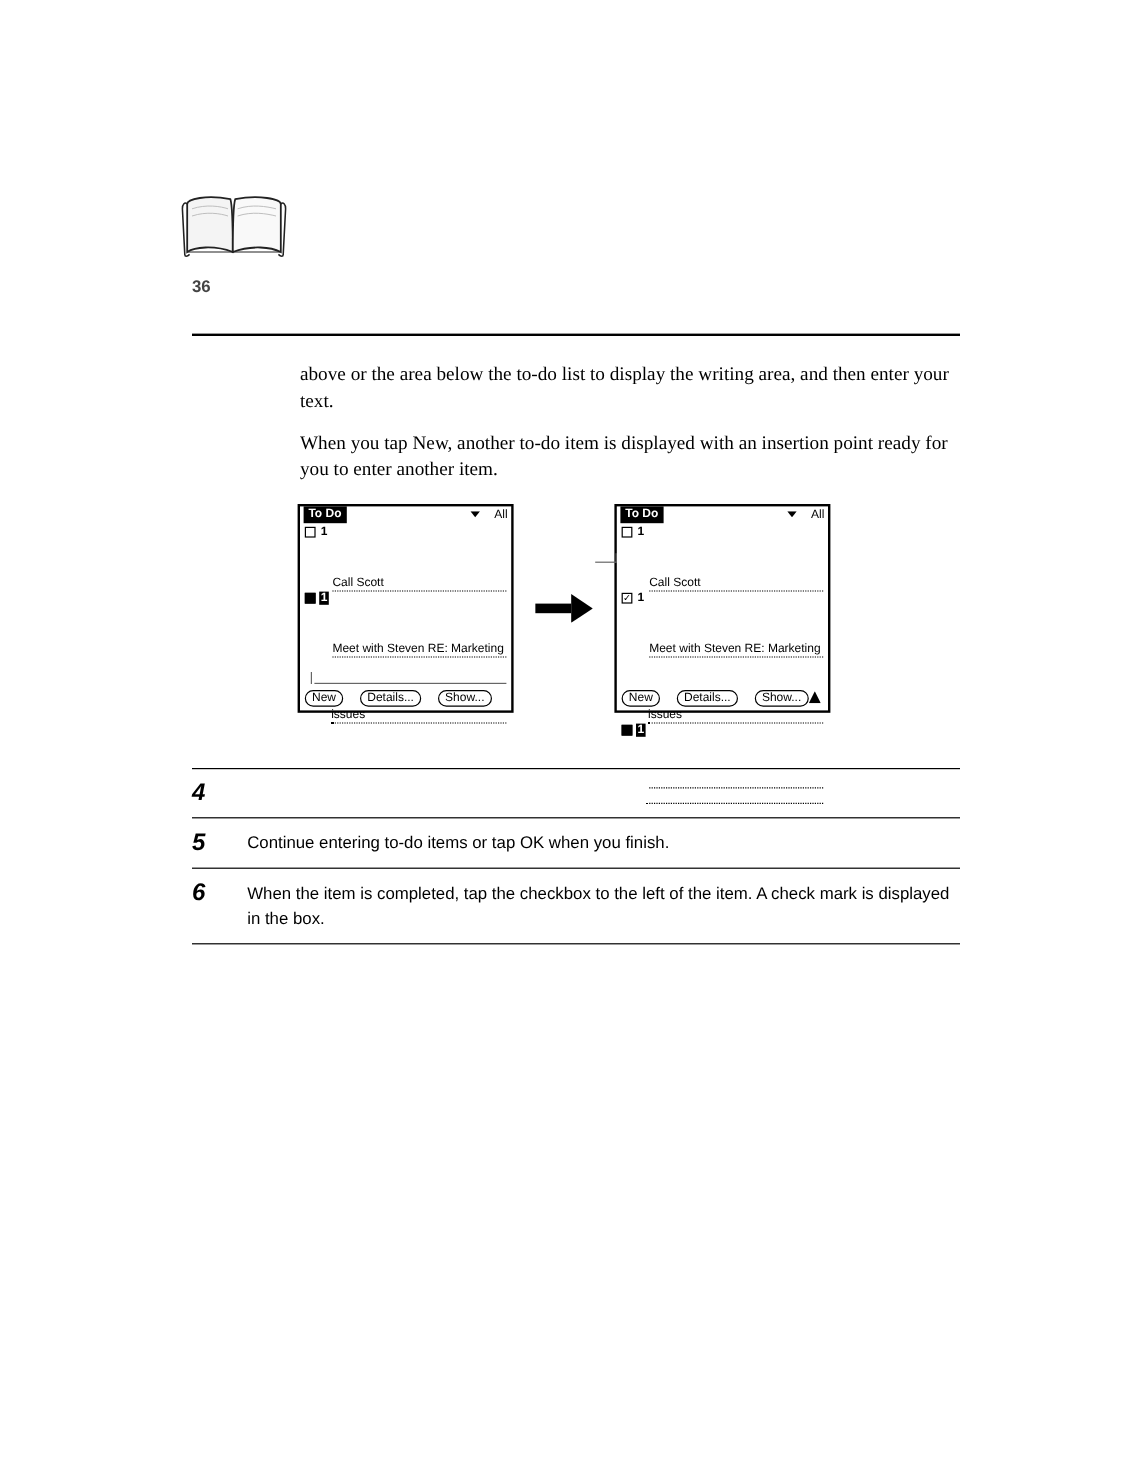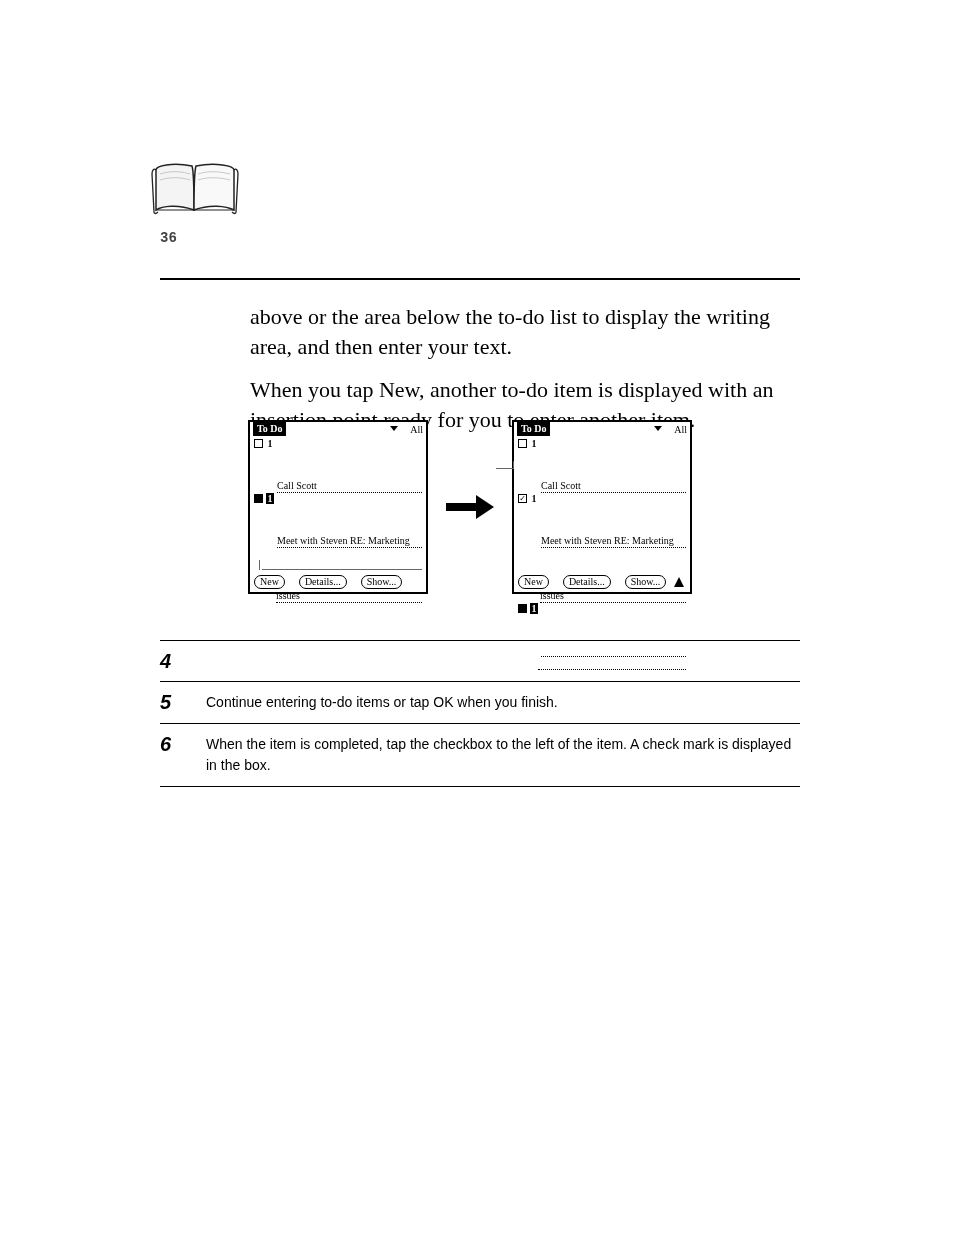--- a/index.html
+++ b/index.html
@@ -18,40 +18,40 @@
   }
   .book-icon {
     position: absolute;
     left: 150px;
     top: 160px;
   }
   .page-number {
     position: absolute;
     left: 160px;
     top: 230px;
-    font-family: Liberation Mono, monospace;
+    font-family: Liberation Sans, sans-serif;
     font-weight: bold;
     font-size: 14px;
     color: #444;
   }
   hr.top-rule {
     position: absolute;
     left: 160px;
     top: 270px;
     width: 640px;
     border: none;
     border-top: 2px solid #000;
   }
 
   .text-block {
     position: absolute;
     left: 250px;
     top: 302px;
     width: 560px;
-    font-size: 22px;
+    font-size: 16px;
     line-height: 1.35;
   }
   .text-block p {
     margin: 0 0 14px 0;
   }
 
   
   .screens {
     position: absolute;
     left: 248px;
@@ -62,21 +62,21 @@
     display: flex;
     align-items: center;
     gap: 18px;
   }
   .palm-screen {
     width: 176px;
     height: 170px;
     border: 2px solid #000;
     background: #fff;
     position: relative;
-    font-family: Liberation Serif, serif;
+    font-family: Liberation Sans, sans-serif;
     font-size: 10px;
   }
   .titlebar {
     display: flex;
     justify-content: space-between;
     align-items: center;
     height: 14px;
     padding: 0 3px;
   }
   .titlebar-left {

